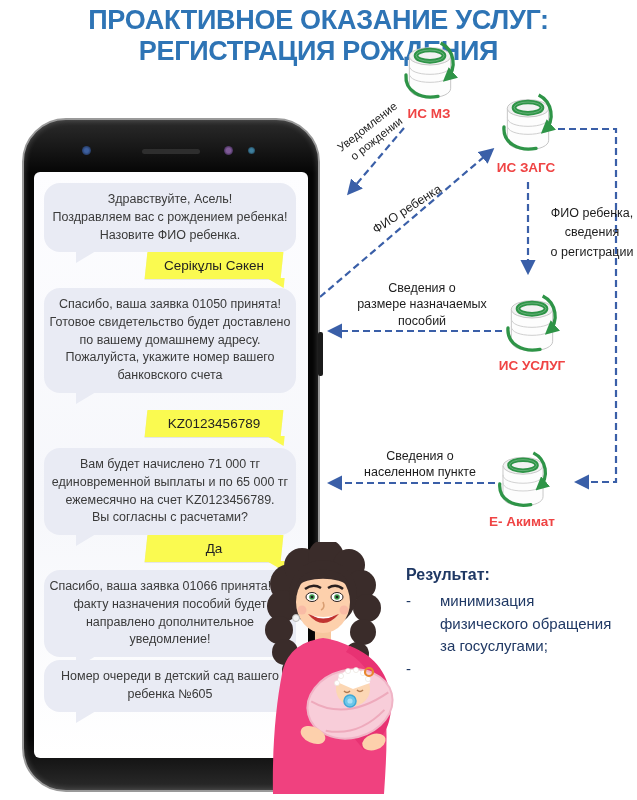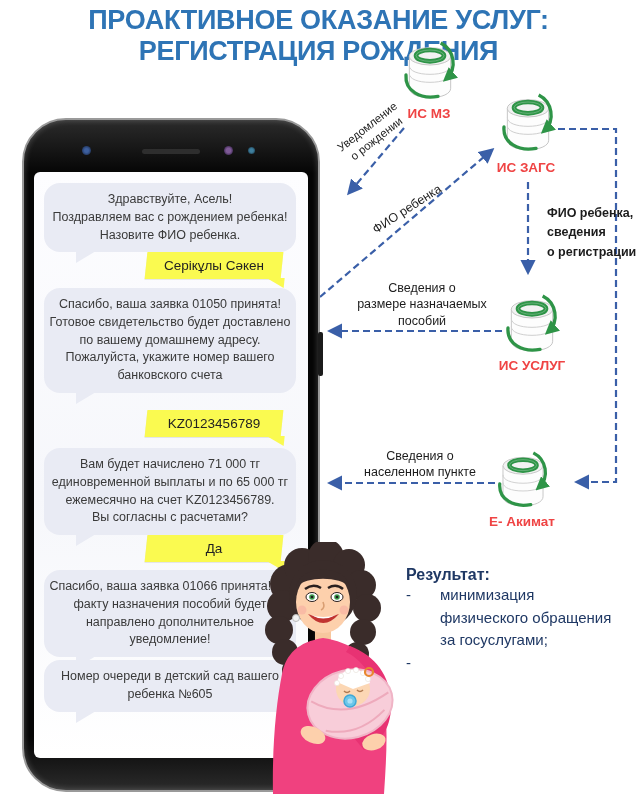--- a/index.html
+++ b/index.html
@@ -15,21 +15,21 @@
   }
   
   svg.overlay { position:absolute; left:0; top:0; z-index:1; }
   .flow { fill:none; stroke:#3A5FA8; stroke-width:2.2; stroke-dasharray:7 4; }
   
   .edge-label {
     position:absolute; z-index:2; color:#1c1c1c; white-space:pre-line;
     text-align:center; font-size:12.5px; line-height:1.3;
   }
   .edge-label.small { font-size:11.5px; }
-  .edge-label.left-align { text-align:left; line-height:1.55;font-weight:bold; }
+  .edge-label.left-align { text-align:center; line-height:1.55; }
   .node-label {
     position:absolute; z-index:3; font-weight:bold; font-size:13.5px;
     color:#ef4444; text-align:center;
   }
   .db-icon { position:absolute; z-index:2; }
   
   .phone {
     position:absolute; left:22px; top:118px; width:298px; height:674px;
     background:linear-gradient(180deg,#2b2b2b,#050505 8%,#050505 92%,#2b2b2b);
     border:2px solid #9a9a9a; border-radius:44px; box-sizing:border-box; z-index:2;
@@ -63,21 +63,21 @@
     transform:skewX(-6deg); font-size:13.5px; color:#222;
     box-shadow:0 1px 0 rgba(0,0,0,.08);
   }
   .bubble.yellow > span { display:block; transform:skewX(6deg); }
   .bubble.yellow::after {
     content:""; position:absolute; right:-4px; bottom:-9px; width:0; height:0;
     border-top:10px solid #FAFA50; border-left:18px solid transparent;
   }
   
   .result { position:absolute; left:406px; top:566px; width:230px; z-index:4; color:#1F3864; }
-  .result-heading { font-weight:bold; font-size:16px; }
+  .result-heading { font-weight:bold; font-size:16px; margin-bottom:6px; }
   .result-item { display:flex; font-size:15px; line-height:1.5; }
   .result-item .dash { width:34px; flex:none; }
   .result-item .txt { white-space:pre-line; width:196px; }
   
   .mother { position:absolute; left:250px; top:542px; z-index:5; }
 </style>
 </head>
 <body>
 
 <div class="canvas">

